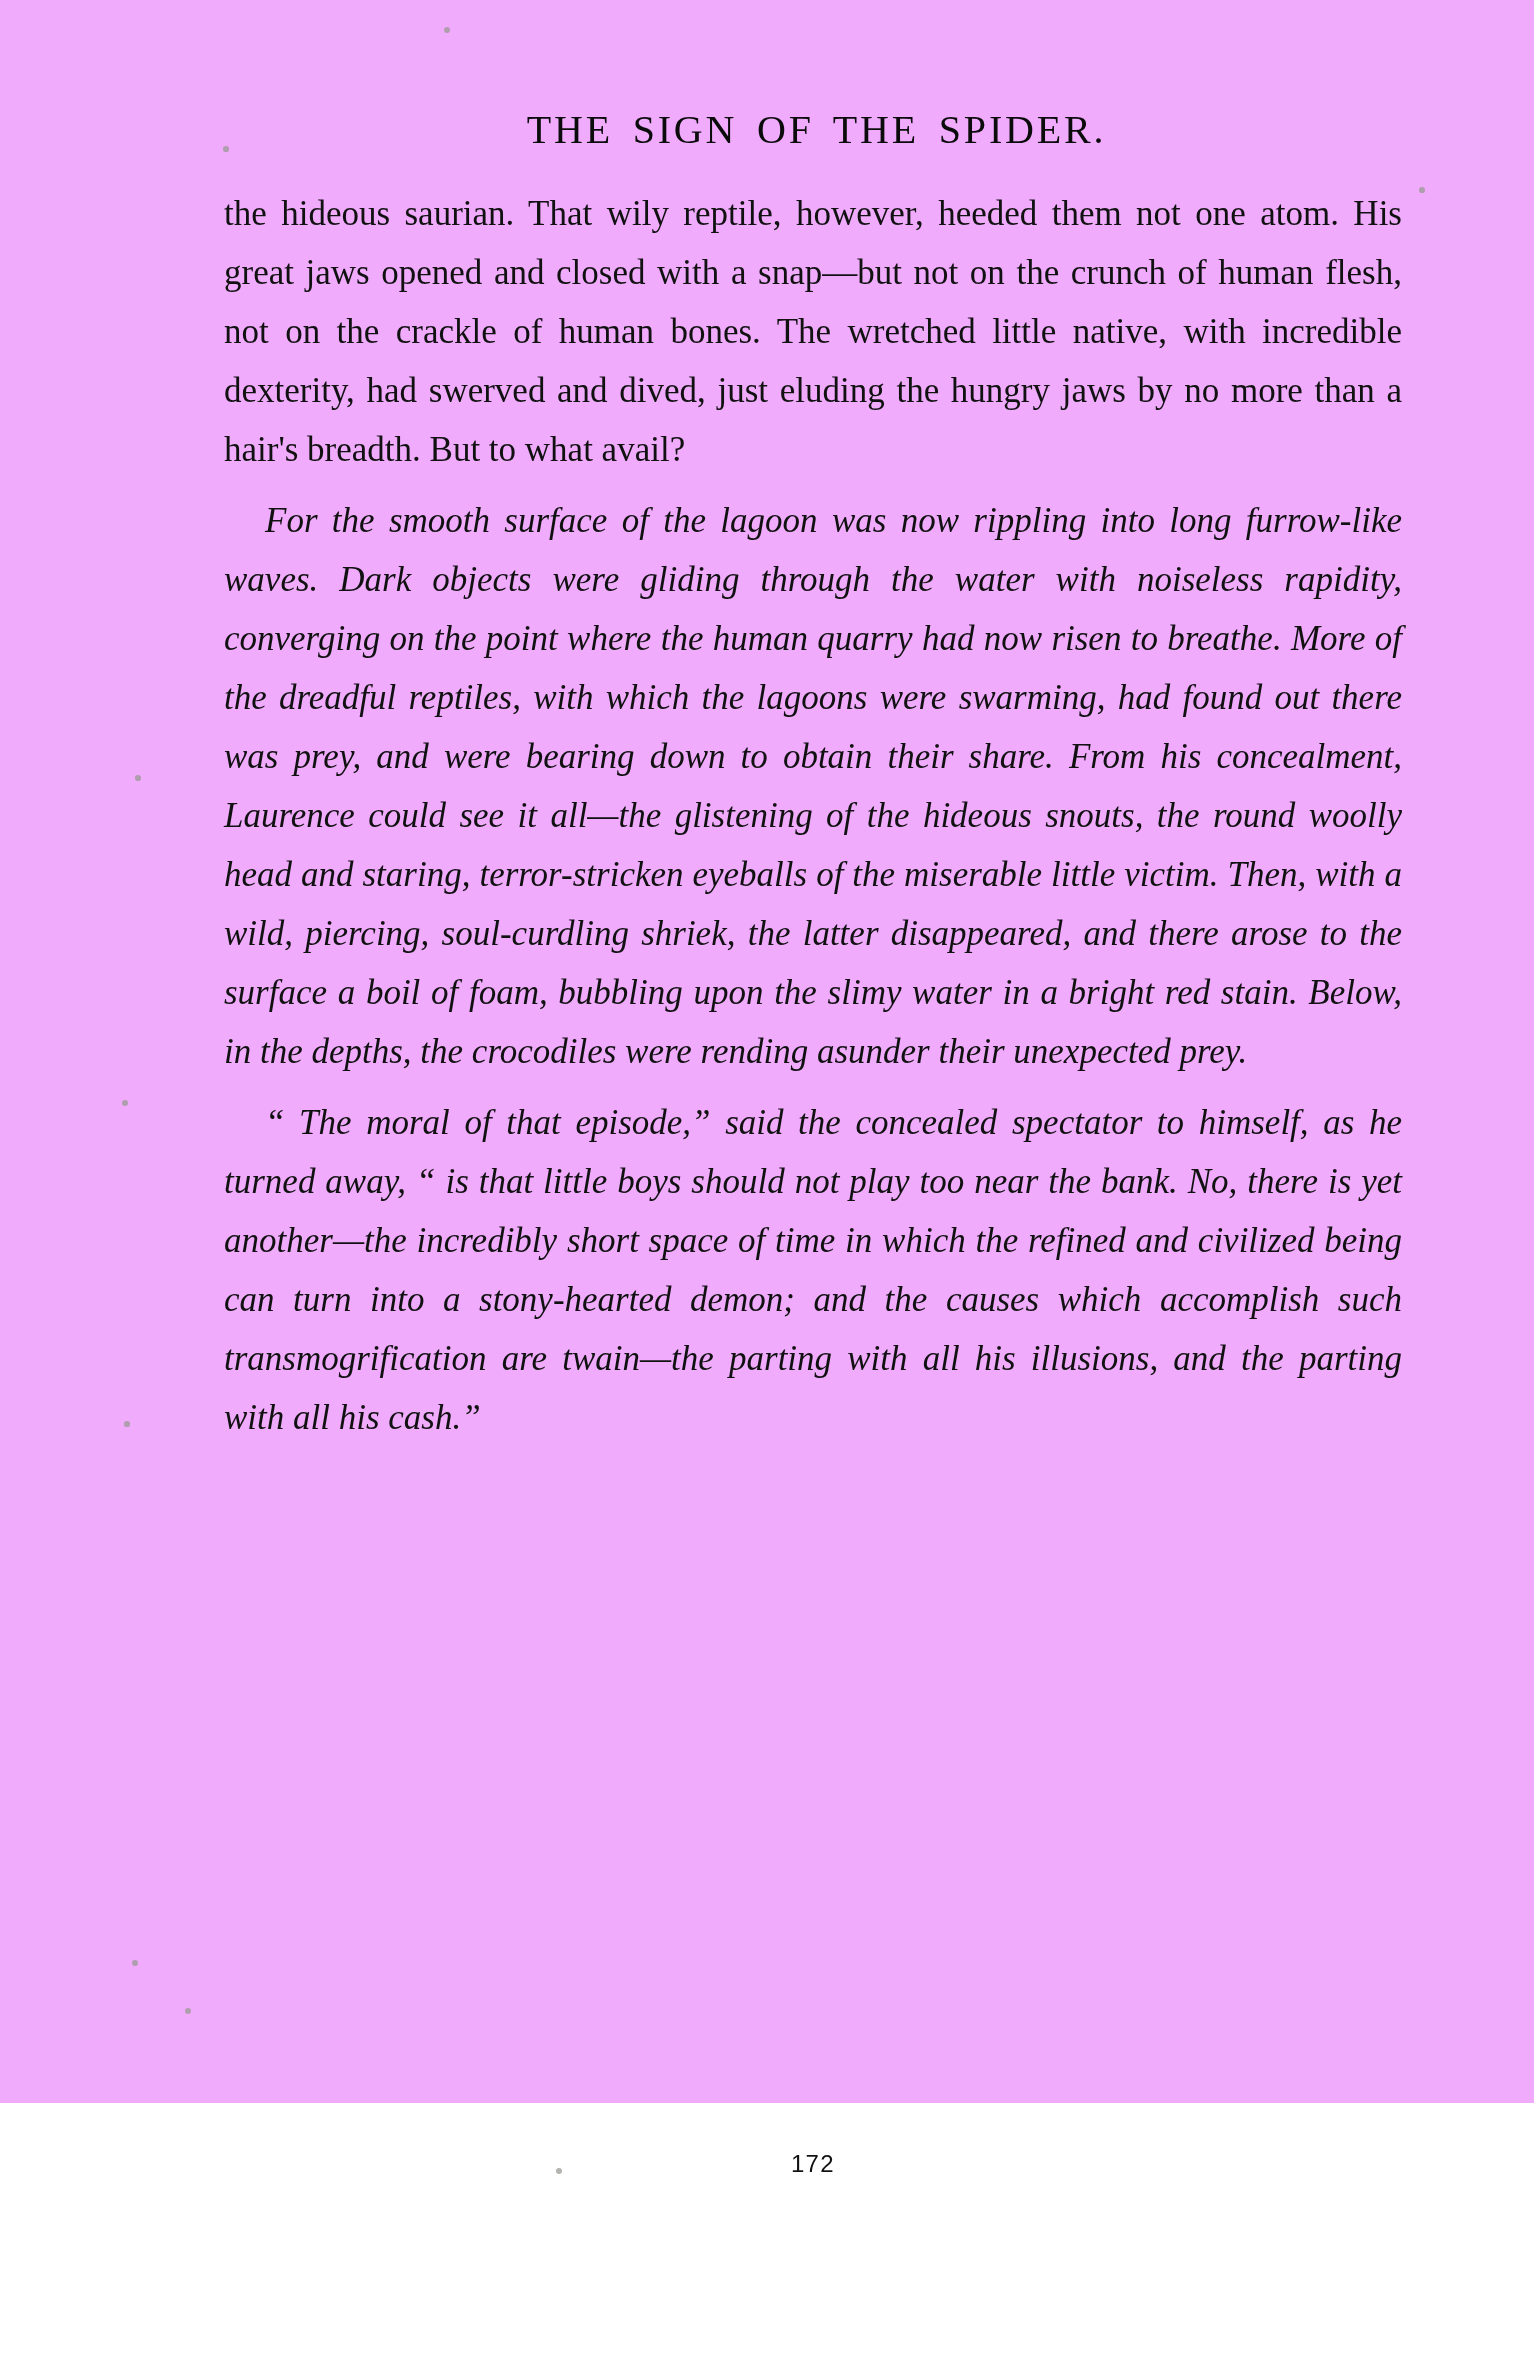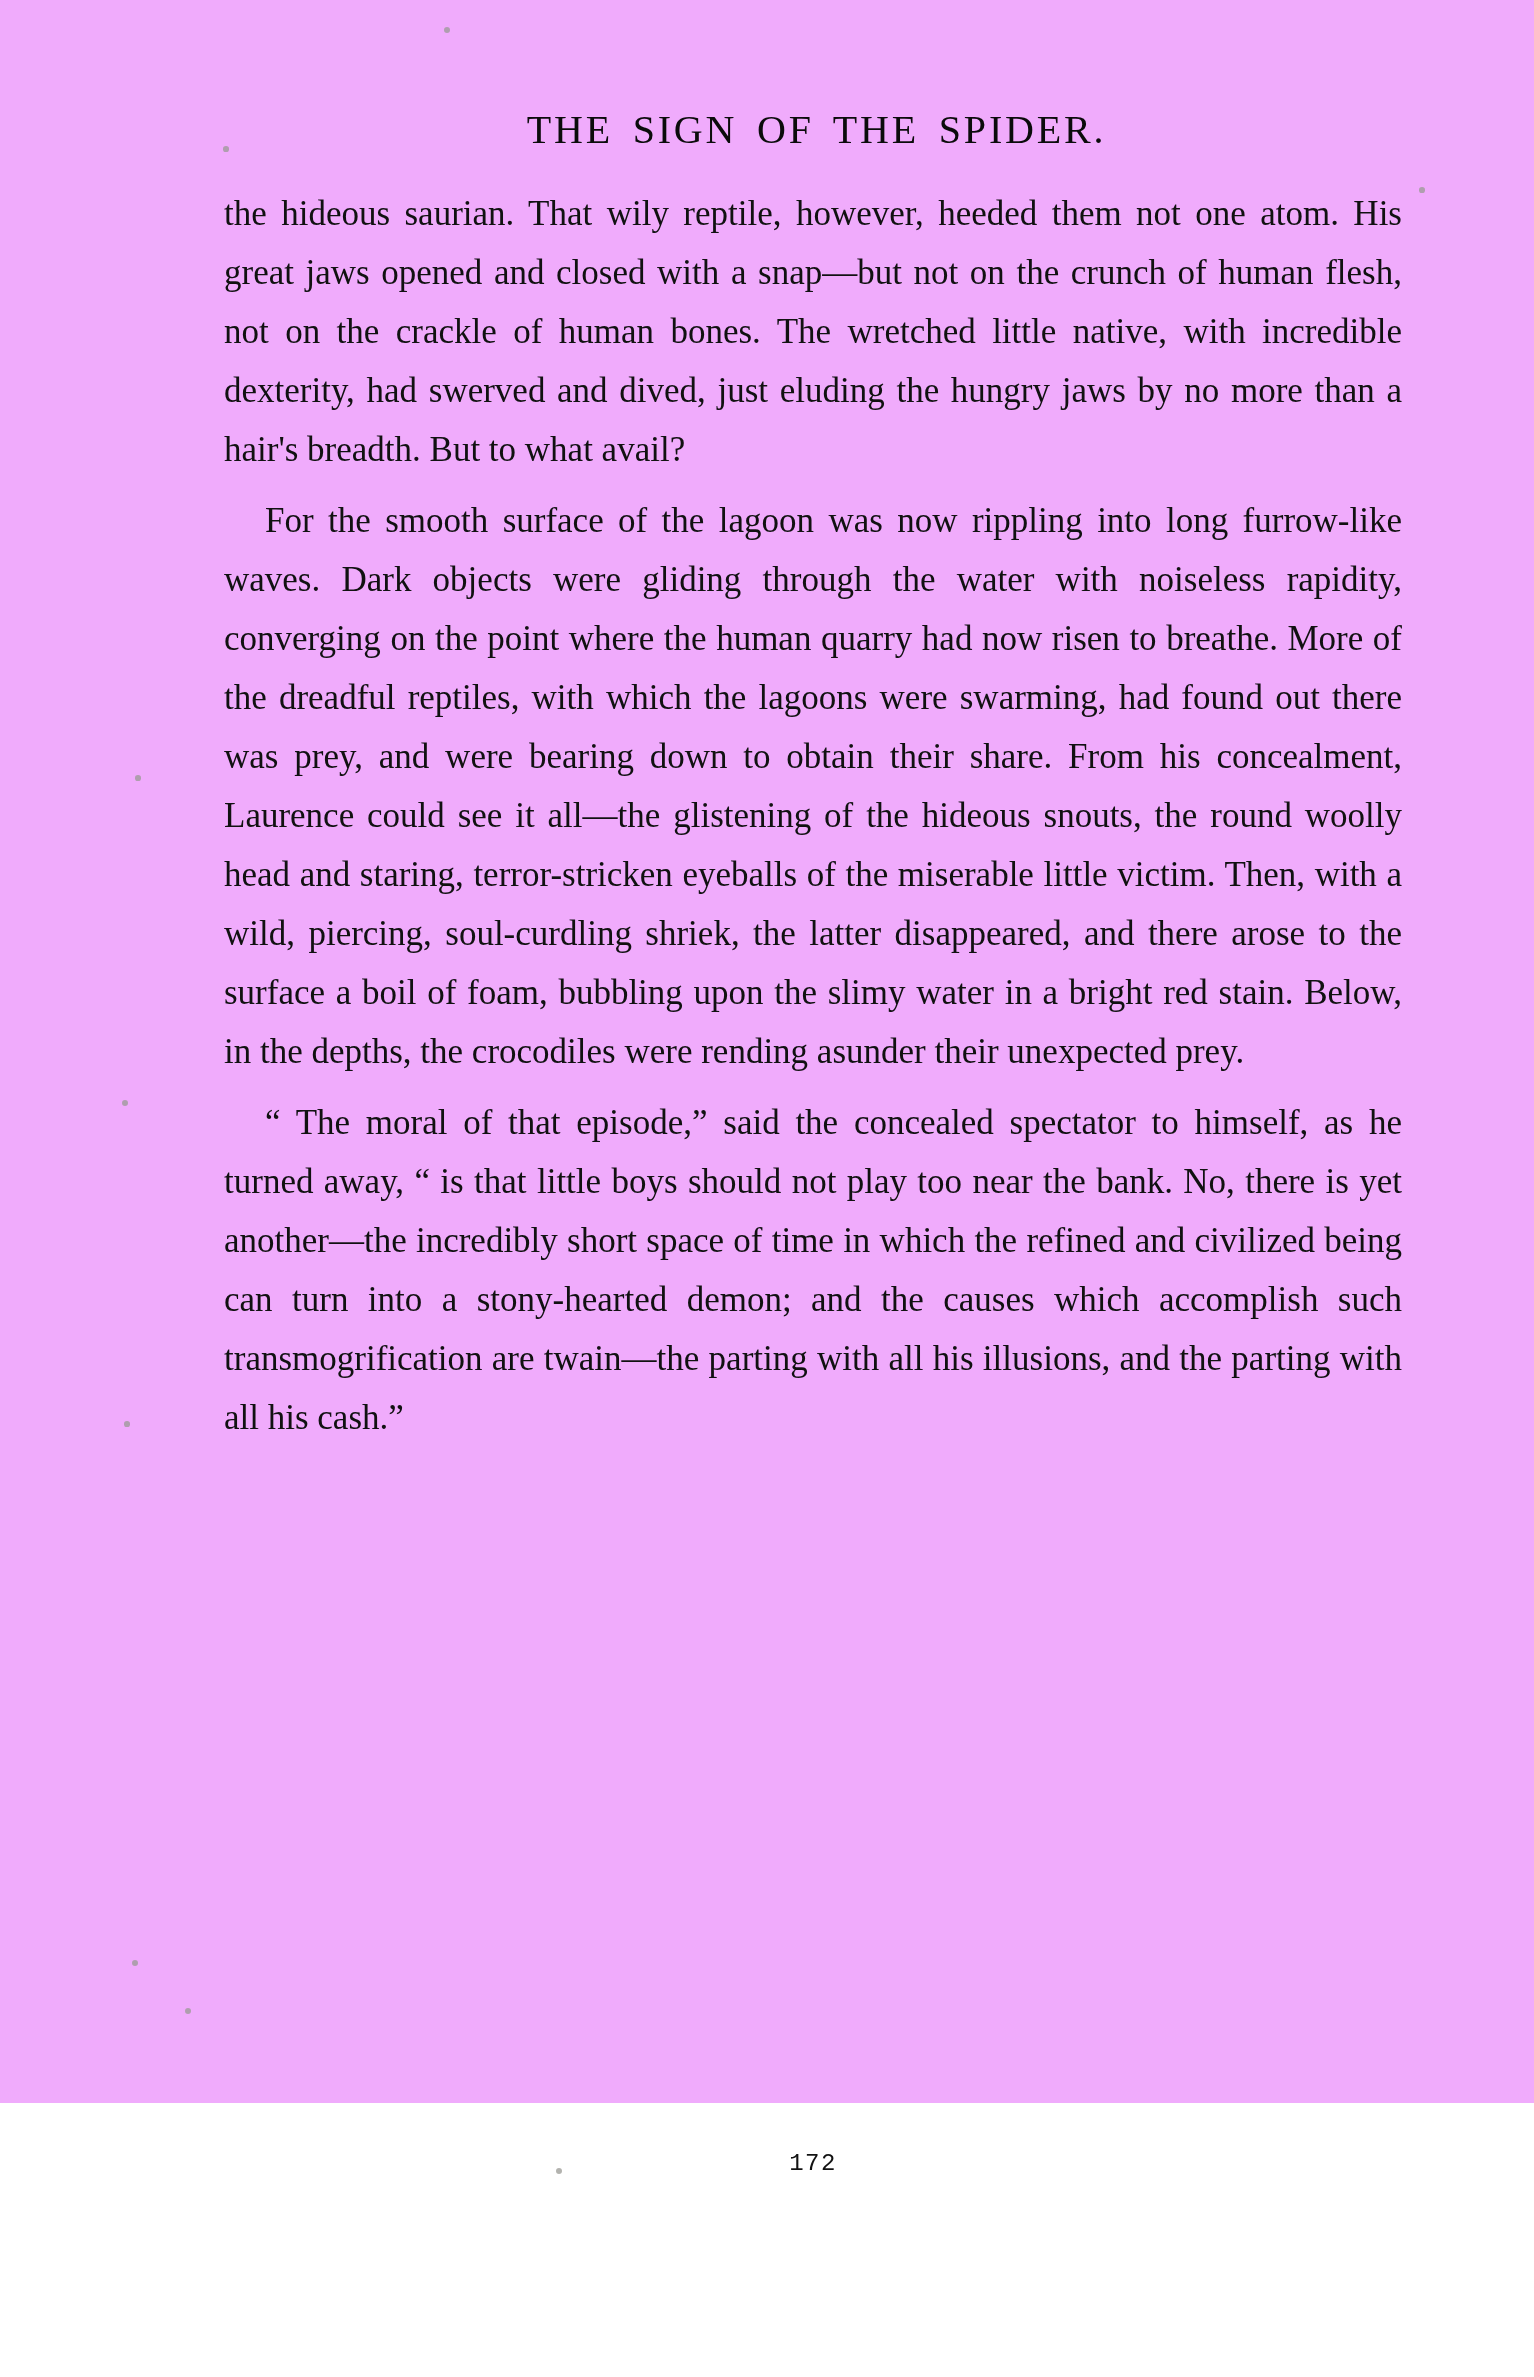--- a/index.html
+++ b/index.html
@@ -43,31 +43,32 @@
     line-height: 59px;
     text-align: justify;
     text-justify: inter-word;
     color: #111111;
   }
   .body-text p {
     margin: 12px;
   }
   .body-text p.indent {
     text-indent: 41px;
+    font-style: italic;
   }
   .folio {
     position: absolute;
     left: 212px;
     top: 2150px;
     width: 1202px;
     text-align: center;
     font-size: 24px;
     letter-spacing: 1.4px;
     color: #121212;
-    font-family: Liberation Mono, monospace;
+    font-family: Liberation Sans, sans-serif;
   }
   
   .speck {
     position: absolute;
     background: #9a9a94;
     border-radius: 50%;
     opacity: 0.75;
   }
 </style>
 </head>

